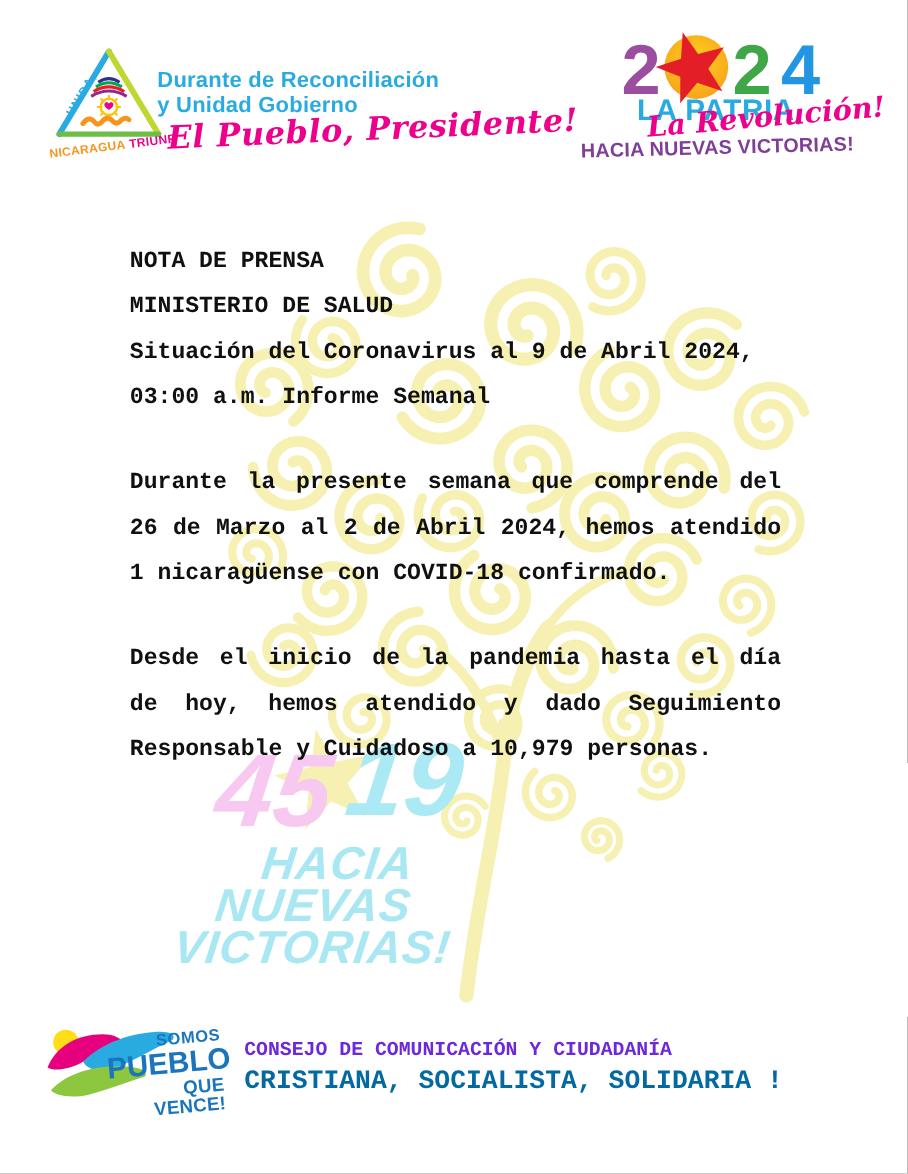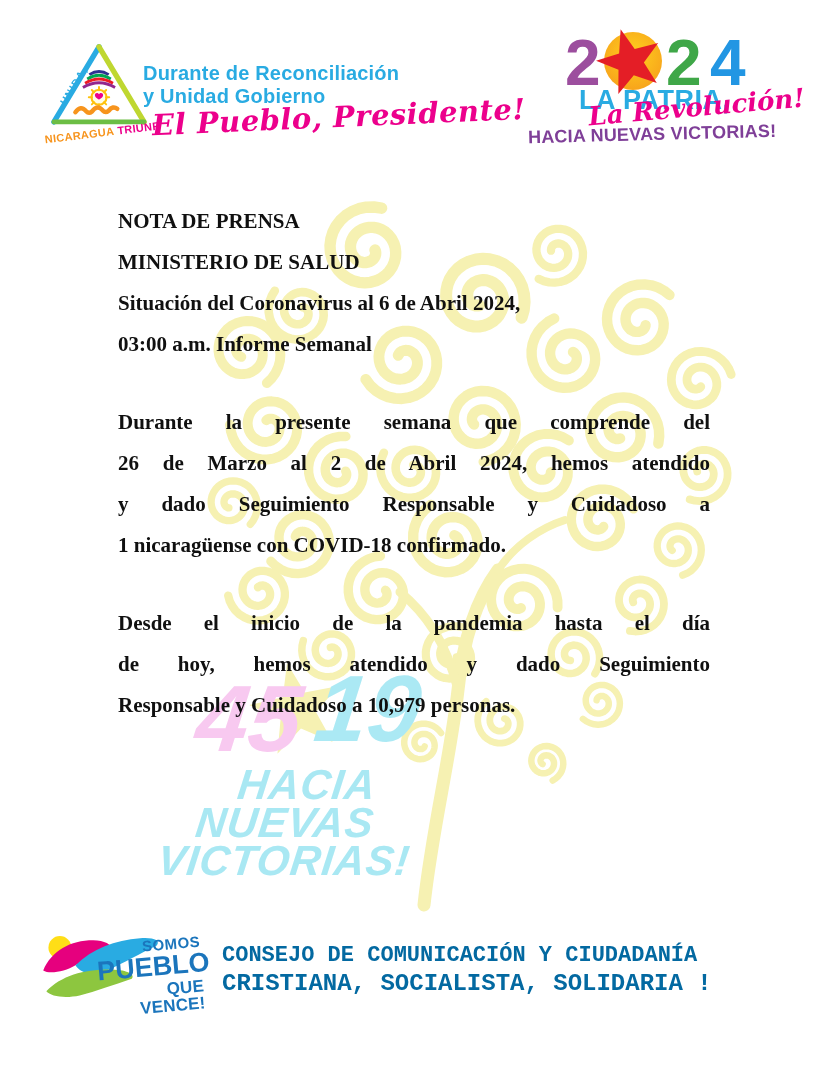--- a/index.html
+++ b/index.html
@@ -26,37 +26,37 @@
   .logo2024{position:absolute;left:563px;top:24px;z-index:2;}
   .la-patria{position:absolute;left:579px;top:85px;z-index:2;color:#29abe2;
              font-weight:bold;font-size:27px;letter-spacing:.5px;white-space:nowrap;}
   .revolucion{position:absolute;left:588px;top:92px;z-index:3;color:#ec008c;
               font-family:"DejaVu Serif",serif;font-style:italic;font-weight:bold;
               font-size:26px;transform:rotate(-5deg);white-space:nowrap;}
   .hacia-r{position:absolute;left:528px;top:124px;z-index:2;color:#7f3f98;
            font-weight:bold;font-size:18px;transform:rotate(-1.5deg);
            letter-spacing:.2px;white-space:nowrap;}
   
-  .doc{position:absolute;left:118px;top:201px;width:592px;z-index:1;
-       font-family:Liberation Serif, serif;
+  .doc{position:absolute;left:118px;top:218px;width:592px;z-index:1;
+       font-family:Liberation Mono, monospace;
        font-weight:bold;font-size:21px;line-height:41px;color:#101010;}
   .doc .block + .block{margin-top:37px;}
   .doc .line{white-space:nowrap;}
   .doc .line.j{white-space:normal;text-align:justify;text-align-last:justify;}
   
   .somos-logo{position:absolute;left:38px;top:930px;z-index:2;width:210px;height:90px;}
   .somos-waves{position:absolute;left:0;top:0;}
   .somos-text{position:absolute;left:60px;top:8px;width:105px;text-align:right;
               transform:rotate(-5deg);color:#1b75bc;font-weight:bold;line-height:1;}
   .somos-text .t1{font-size:15px;margin-bottom:1px;letter-spacing:.5px;}
   .somos-text .t2{font-size:27px;margin-bottom:1px;}
   .somos-text .t3{font-size:17px;letter-spacing:.2px;}
   .consejo{position:absolute;left:222px;top:942px;z-index:2;
            font-family:"Liberation Mono","DejaVu Sans Mono",monospace;font-weight:bold;}
-  .consejo .l1{font-size:22px;line-height:27px;color:#0369a1;white-space:nowrap;}
+  .consejo .l1{font-size:18px;line-height:27px;color:#6d28d9;white-space:nowrap;}
   .consejo .l2{font-size:24px;line-height:30px;color:#0369a1;white-space:nowrap;}
 </style>
 </head>
 <body>
 
 <div class="page">
 
   <svg class="wm-svg" width="825" height="1067" viewBox="0 0 825 1067" id="wm-svg">
       <polyline points="375.0,250.0 375.5,251.3 375.7,252.8 375.6,254.4 375.1,256.1 374.3,257.7 373.1,259.2 371.6,260.5 369.8,261.5 367.8,262.2 365.5,262.6 363.1,262.5 360.7,261.9 358.3,260.9 356.1,259.4 354.2,257.4 352.5,255.0 351.3,252.3 350.6,249.3 350.4,246.1 350.8,242.9 351.9,239.7 353.5,236.6 355.7,233.8 358.5,231.4 361.8,229.4 365.4,228.1 369.3,227.4 373.4,227.4 377.5,228.2 381.5,229.7 385.3,232.0 388.6,235.0 391.5,238.6 393.7,242.8 395.1,247.3 395.7,252.2 395.5,257.2 394.3,262.1 392.3,266.9 389.3,271.3 385.6,275.2 381.1,278.4 376.0,280.8 370.5,282.3 364.8,282.9 358.9,282.3 353.1,280.8 347.6,278.1 342.5,274.5 338.1,270.0 334.6,264.6 332.0,258.7 330.4,252.2 330.0,245.5 330.9,238.7 332.9,232.1 336.1,225.9 340.5,220.2 345.8,215.4 352.0,211.5 358.9,208.7 366.3,207.2 373.9,207.0 381.6,208.2" fill="none" stroke="#f6f1b2" stroke-width="11.4" stroke-linecap="round" stroke-linejoin="round"></polyline>
       <polyline points="479.1,305.3 477.6,305.6 476.0,305.6 474.4,305.2 472.7,304.6 471.2,303.5 469.8,302.1 468.7,300.4 467.8,298.3 467.3,296.1 467.3,293.7 467.7,291.3 468.6,288.8 470.0,286.5 471.9,284.4 474.2,282.6 476.9,281.3 479.9,280.4 483.1,280.0 486.4,280.3 489.7,281.2 492.9,282.7 495.8,284.8 498.5,287.5 500.6,290.7 502.1,294.3 503.1,298.3 503.2,302.4 502.7,306.7 501.3,310.8 499.2,314.8 496.3,318.3 492.8,321.4 488.6,323.9 484.0,325.6 479.1,326.5 474.0,326.5 468.9,325.5 463.9,323.7 459.2,320.9 455.0,317.2 451.5,312.8 448.8,307.8 446.9,302.2 446.1,296.3 446.4,290.2 447.7,284.2 450.1,278.4 453.6,273.0 458.0,268.3 463.3,264.4 469.3,261.4 475.9,259.5 482.8,258.7 489.8,259.3 496.7,261.0 503.3,264.0 509.3,268.2 514.6,273.5 518.9,279.7 522.1,286.6 524.0,294.2 524.6,302.0 523.8,310.0 521.6,317.7" fill="none" stroke="#f6f1b2" stroke-width="12.0" stroke-linecap="round" stroke-linejoin="round"></polyline>
@@ -154,27 +154,26 @@
     <text x="147" y="61" font-size="64" font-weight="bold" fill="#2296e3">4</text>
   </svg>
   <div class="la-patria">LA PATRIA,</div>
   <div class="revolucion">La Revolución!</div>
   <div class="hacia-r">HACIA NUEVAS VICTORIAS!</div>
 
   <main class="doc" id="doc">
       <div class="block">
         <div class="line">NOTA DE PRENSA</div>
         <div class="line">MINISTERIO DE SALUD</div>
-        <div class="line">Situación del Coronavirus al 6 de Abril 2024,</div>
+        <div class="line">Situación del Coronavirus al 9 de Abril 2024,</div>
         <div class="line">03:00 a.m. Informe Semanal</div>
       </div>
       <div class="block">
         <div class="line j">Durante la presente semana que comprende del</div>
         <div class="line j">26 de Marzo al 2 de Abril 2024, hemos atendido</div>
-        <div class="line j">y dado Seguimiento Responsable y Cuidadoso a</div>
         <div class="line">1 nicaragüense con COVID-18 confirmado.</div>
       </div>
       <div class="block">
         <div class="line j">Desde el inicio de la pandemia hasta el día</div>
         <div class="line j">de hoy, hemos atendido y dado Seguimiento</div>
         <div class="line">Responsable y Cuidadoso a 10,979 personas.</div>
       </div>
     </main>
 
   <div class="somos-logo">

